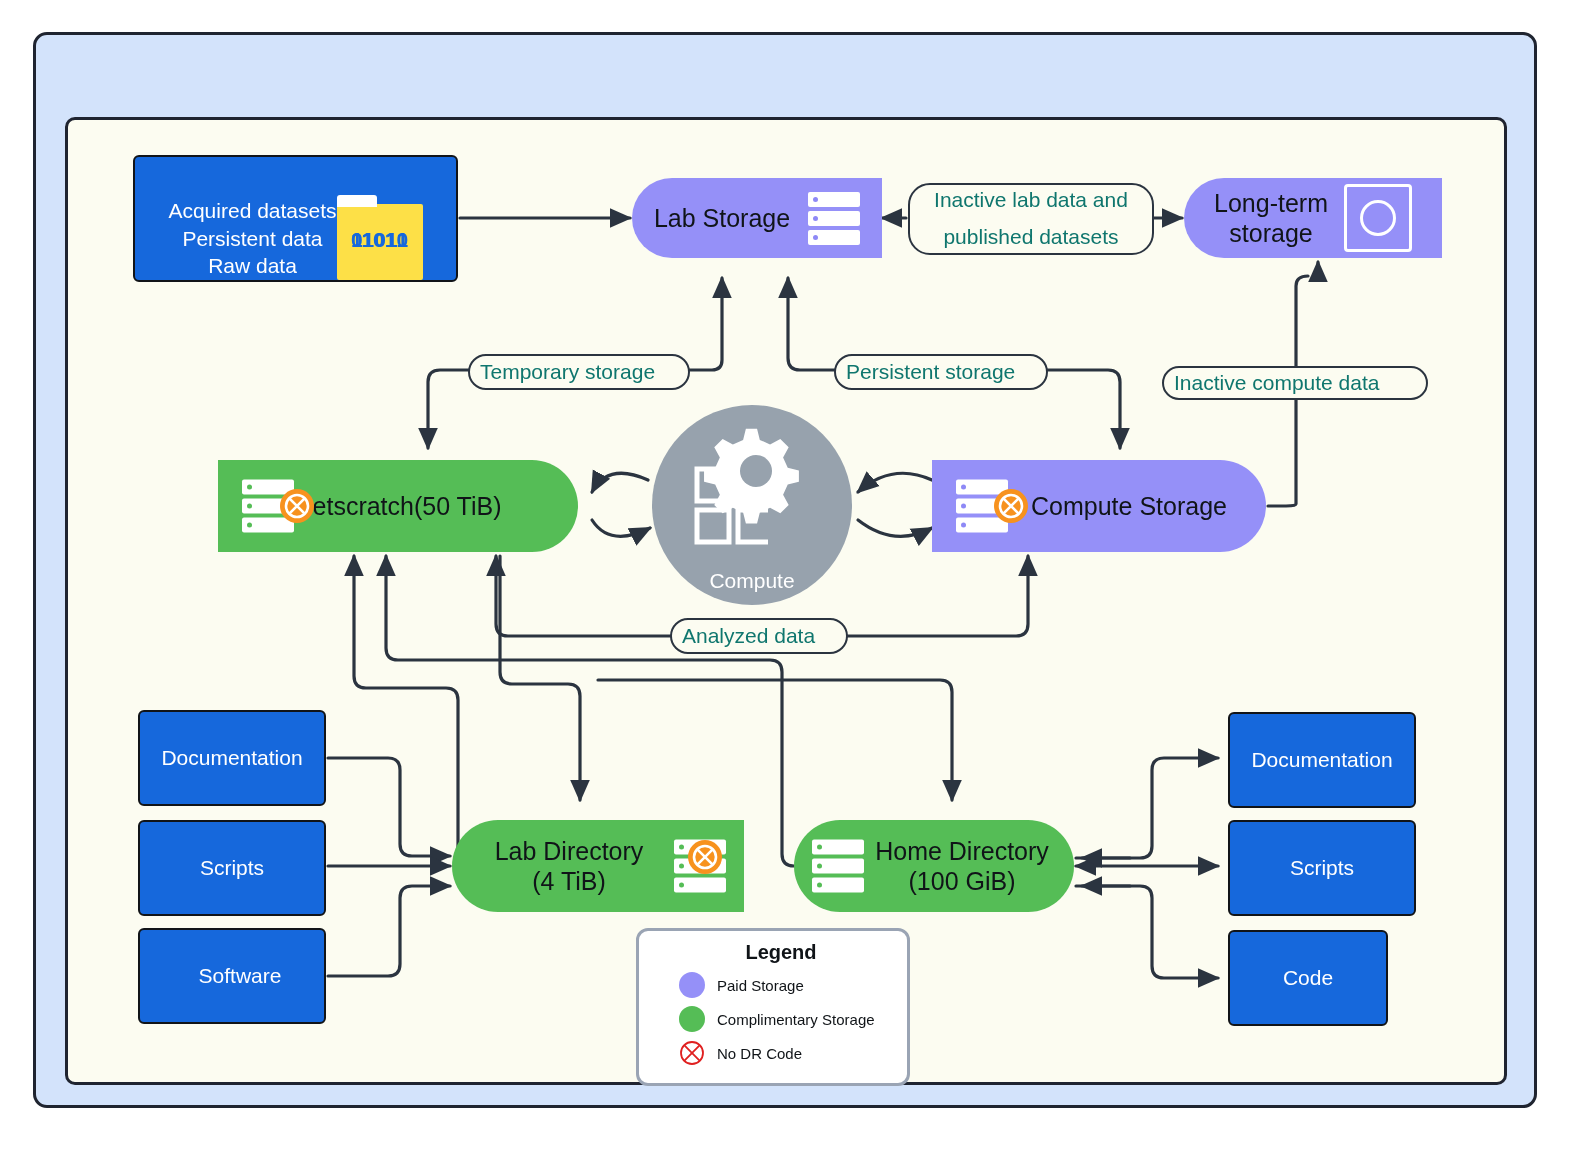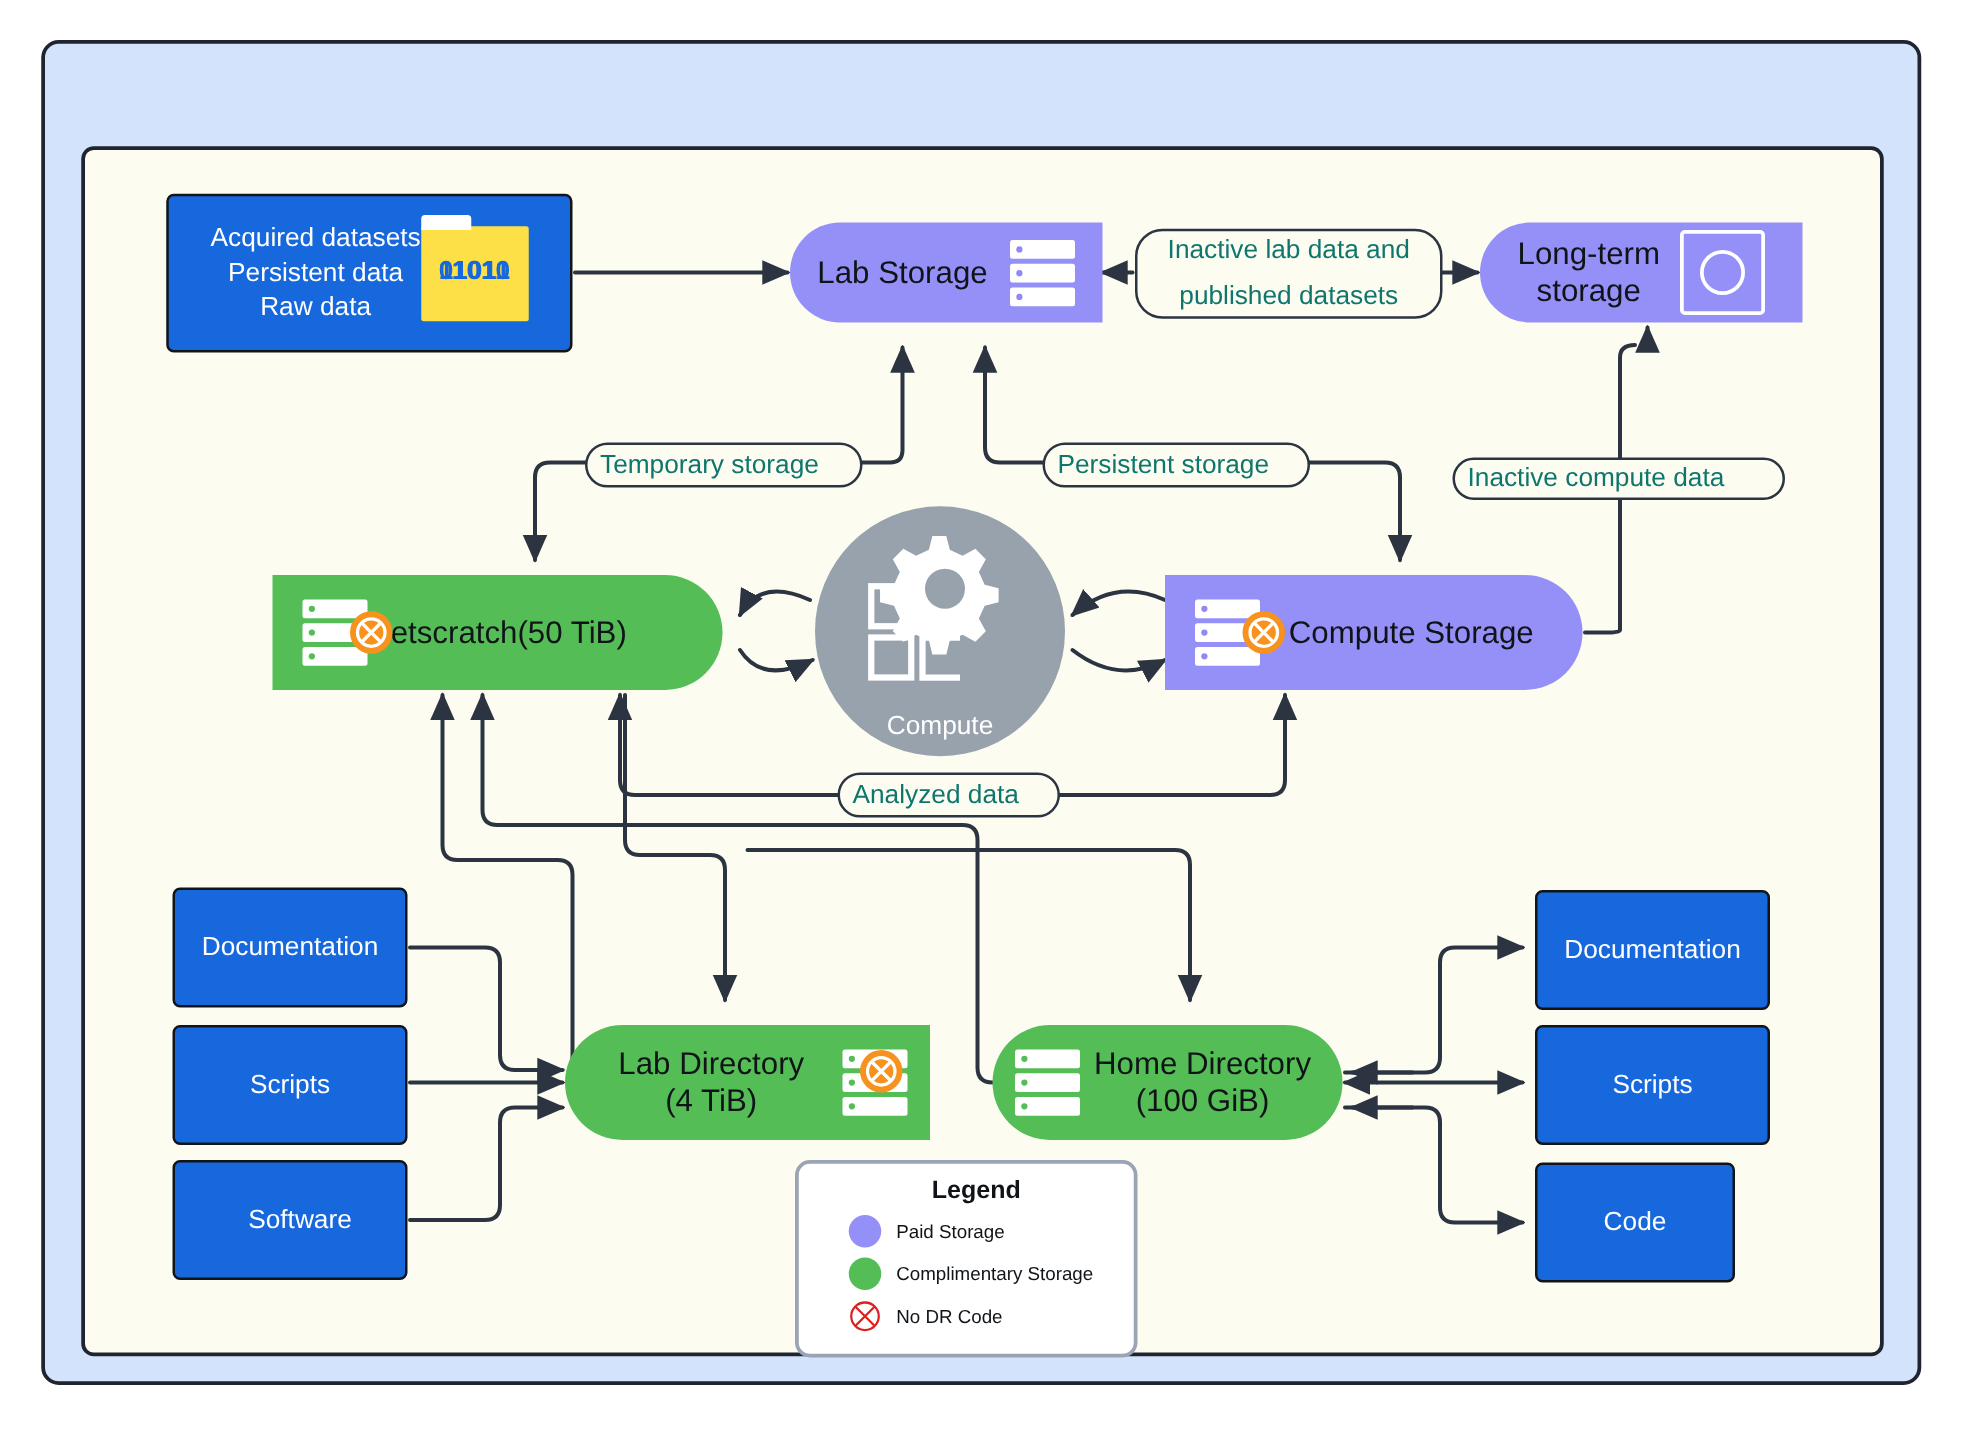--- a/index.html
+++ b/index.html
@@ -128,21 +128,21 @@
 
       <path d="M1076,858 L1140,858 Q1152,858 1152,846 L1152,770 Q1152,758 1164,758 L1218,758" marker-end="url(#ah)"></path>
       <path d="M1076,866 L1218,866" marker-end="url(#ah)" marker-start="url(#ah)"></path>
       <path d="M1076,886 L1140,886 Q1152,886 1152,898 L1152,966 Q1152,978 1164,978 L1218,978" marker-end="url(#ah)"></path>
       <path d="M1130,858 L1082,858" marker-end="url(#ah)"></path>
       <path d="M1130,886 L1082,886" marker-end="url(#ah)"></path>
     </g>
   </svg>
 
   <div class="node blue-box" style="left:133px;top:155px;width:325px;height:127px;
-              display:flex;align-items:center;justify-content:center;padding:0 10px;">
+              display:flex;align-items:flex-end;justify-content:center;padding:0 10px;">
     <div style="display:flex;flex-direction:column;align-items:center;">
       <span>Acquired datasets</span>
       <span>Persistent data</span>
       <span>Raw data</span>
     </div>
     <div class="folder">
       <span>
         <span style="display:block">01011</span>
         <span style="display:block">11010</span>
       </span>

